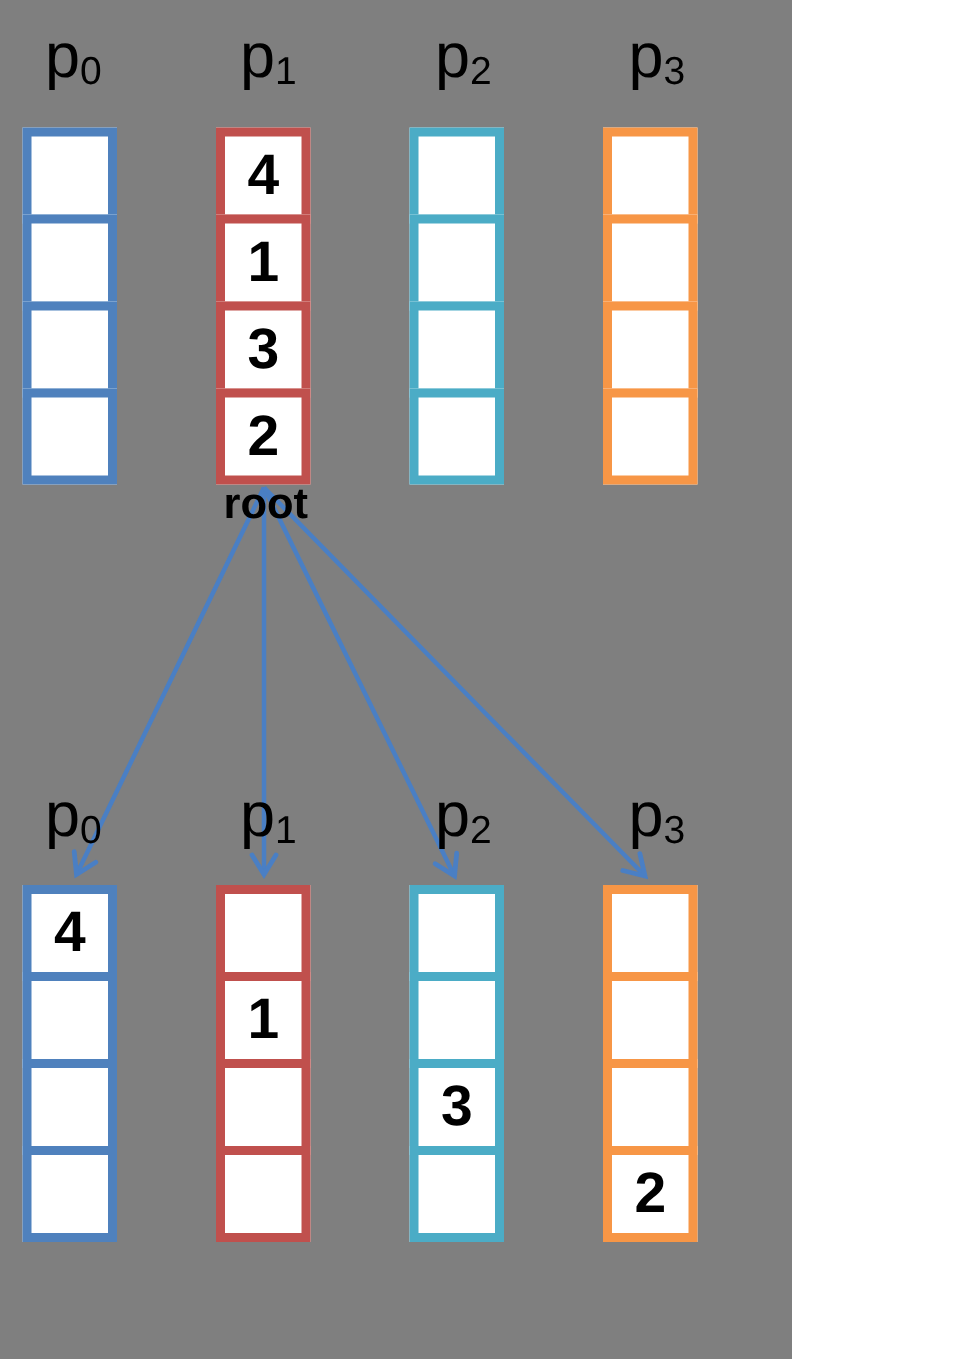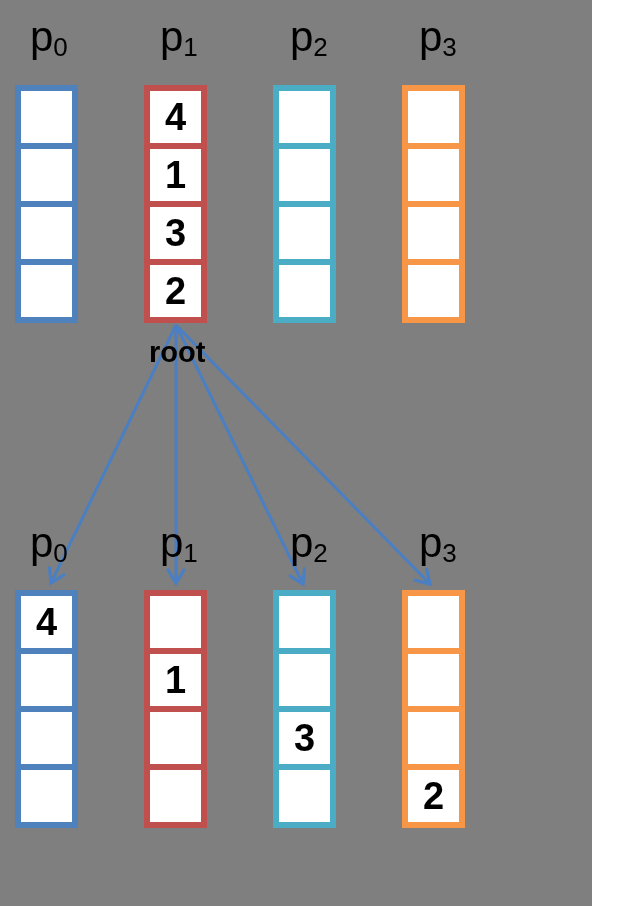--- a/index.html
+++ b/index.html
@@ -1,18 +1,18 @@
 <!DOCTYPE html>
 <html style="--background: #7F7F7F; --cell_fill: #FFFFFF; --text: #000000; --blue: #4F81BD; --red: #C0504D; --cyan: #4BACC6; --orange: #F79646; --arrow: #4A7FC4;"><head>
 <meta charset="utf-8">
 <style>
   html, body { margin: 0; padding: 0; }
   .canvas {
     position: relative;
-    width: 592px;
+    width: 528px;
     height: 906px;
     background: var(--background, #7F7F7F);
     font-family: "Liberation Sans", sans-serif;
     overflow: hidden;
     color: var(--text, #000);
   }
   .plabel {
     position: absolute;
     font-size: 42px;
     line-height: 1.1;
@@ -41,21 +41,21 @@
     color: var(--text, #000);
   }
   .cell:first-child { margin-top: 0; }
   .c-blue   .cell { border-color: var(--blue,   #4F81BD); }
   .c-red    .cell { border-color: var(--red,    #C0504D); }
   .c-cyan   .cell { border-color: var(--cyan,   #4BACC6); }
   .c-orange .cell { border-color: var(--orange, #F79646); }
   .root-label {
     position: absolute;
     left: 149px;
-    top: 336px;
+    top: 320px;
     font-size: 29px;
     font-weight: 700;
     color: var(--text, #000);
   }
   .arrows-layer {
     position: absolute;
     left: 0; top: 0;
     pointer-events: none;
   }
   .caption {

